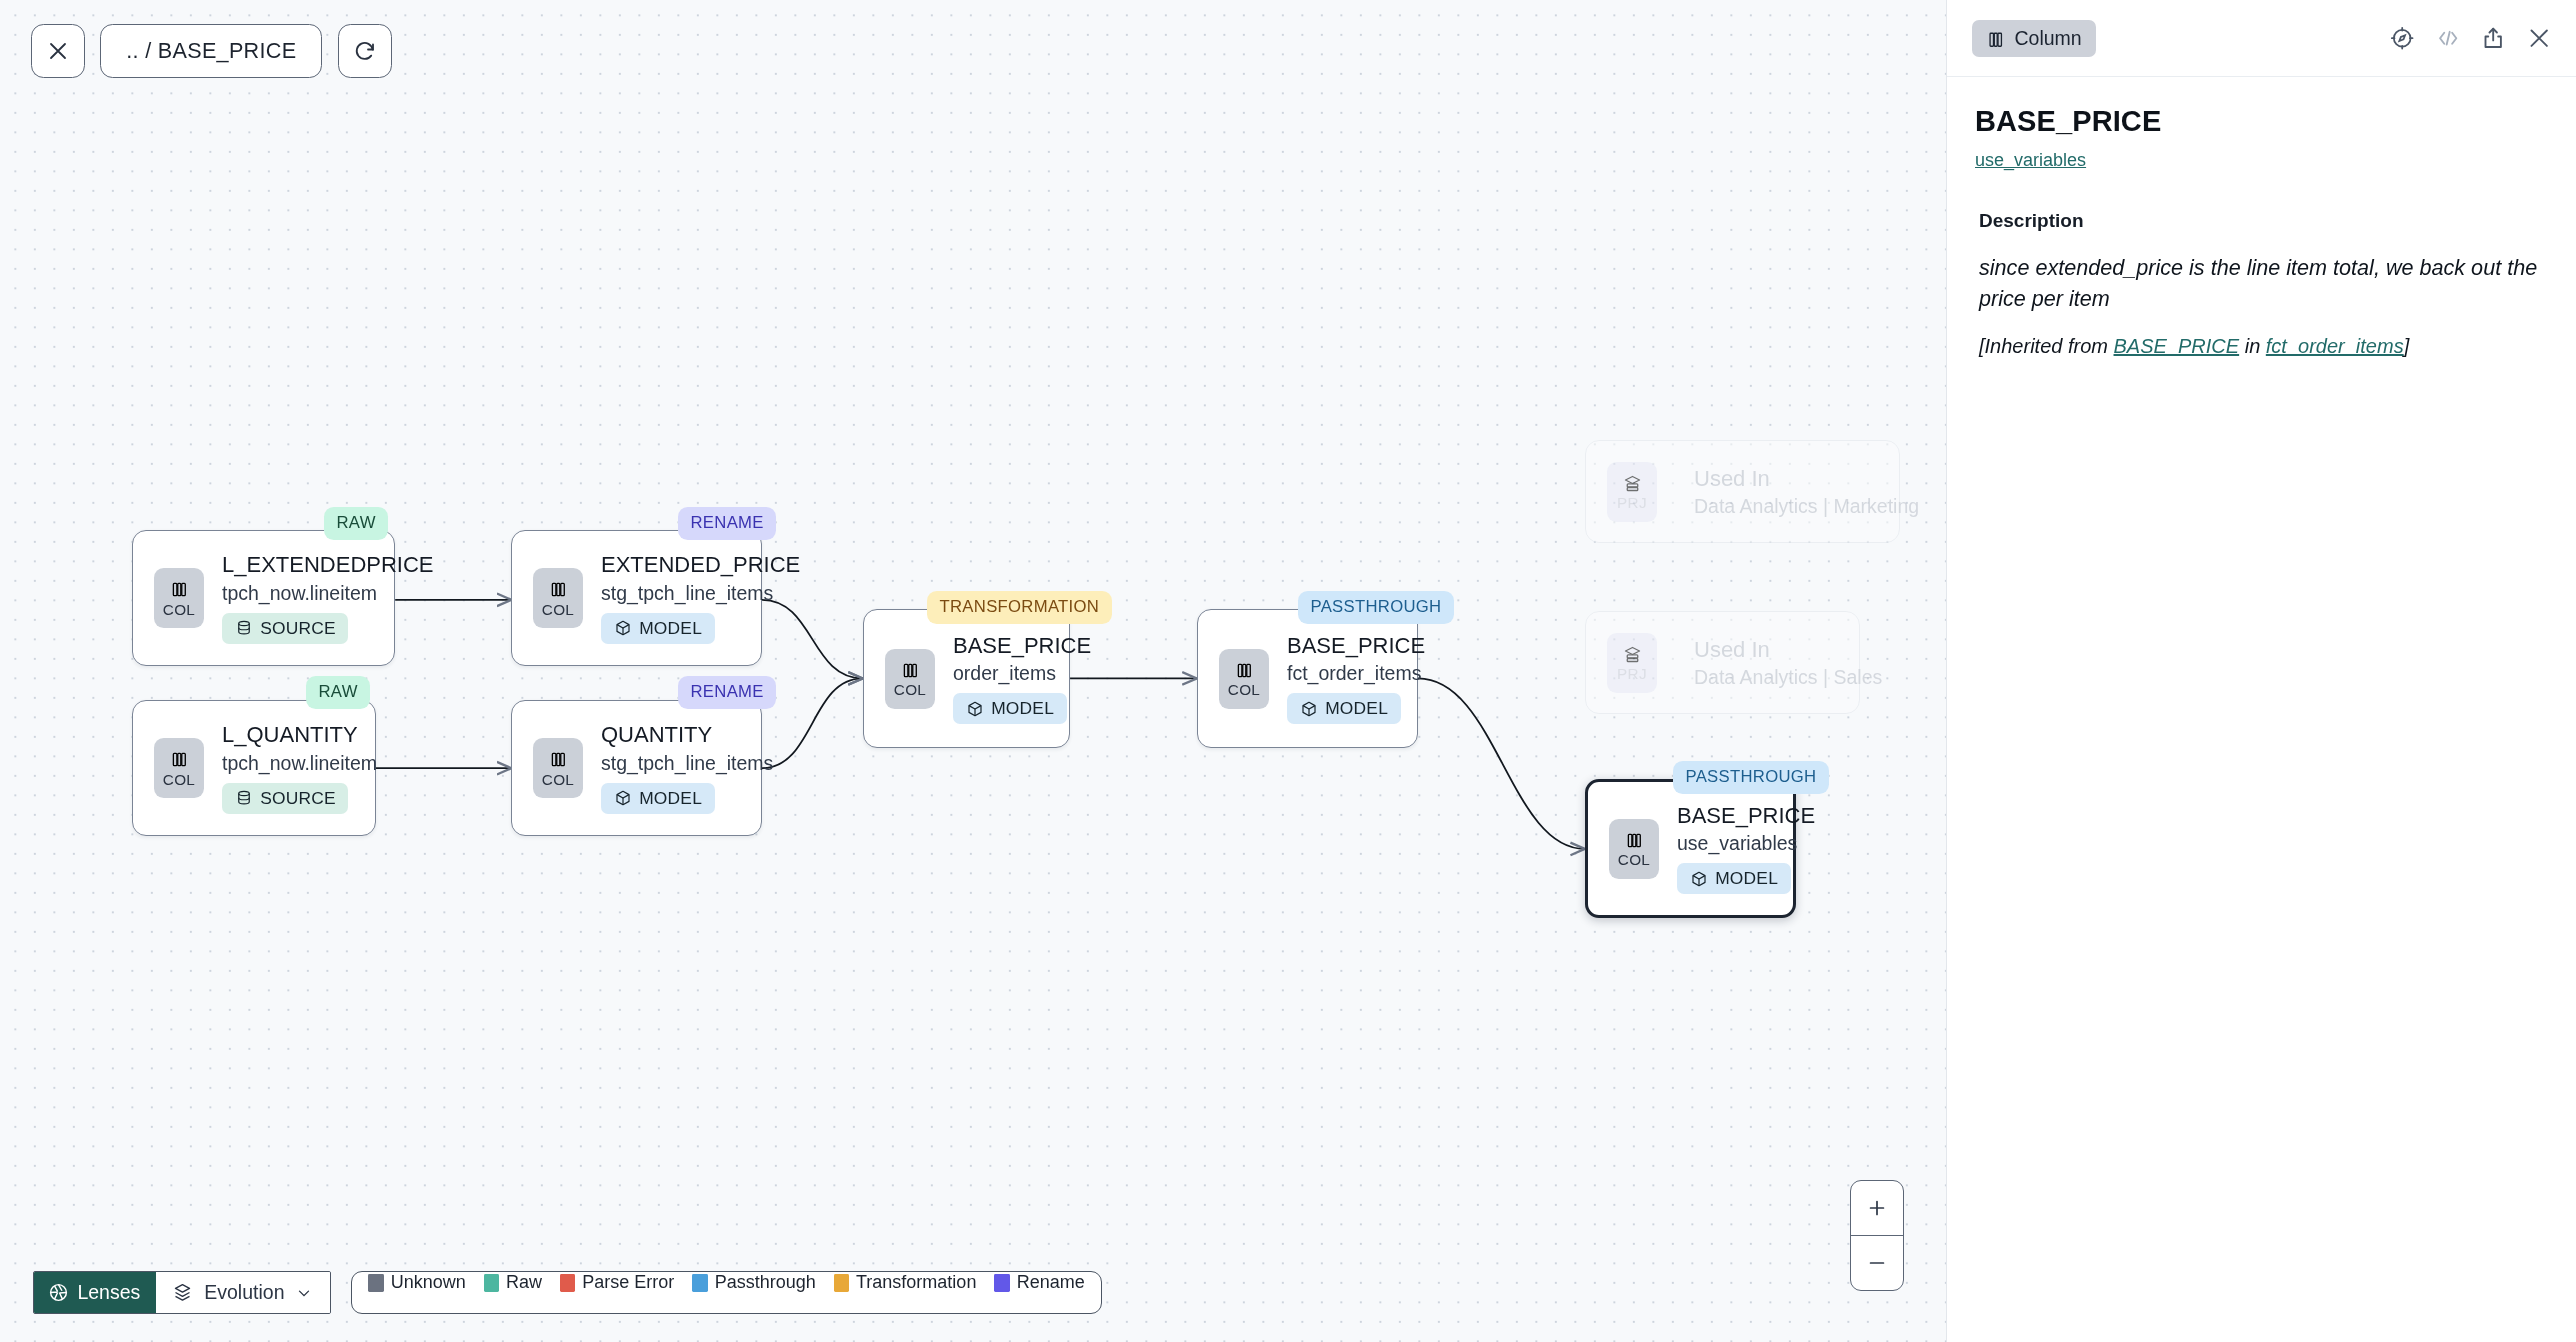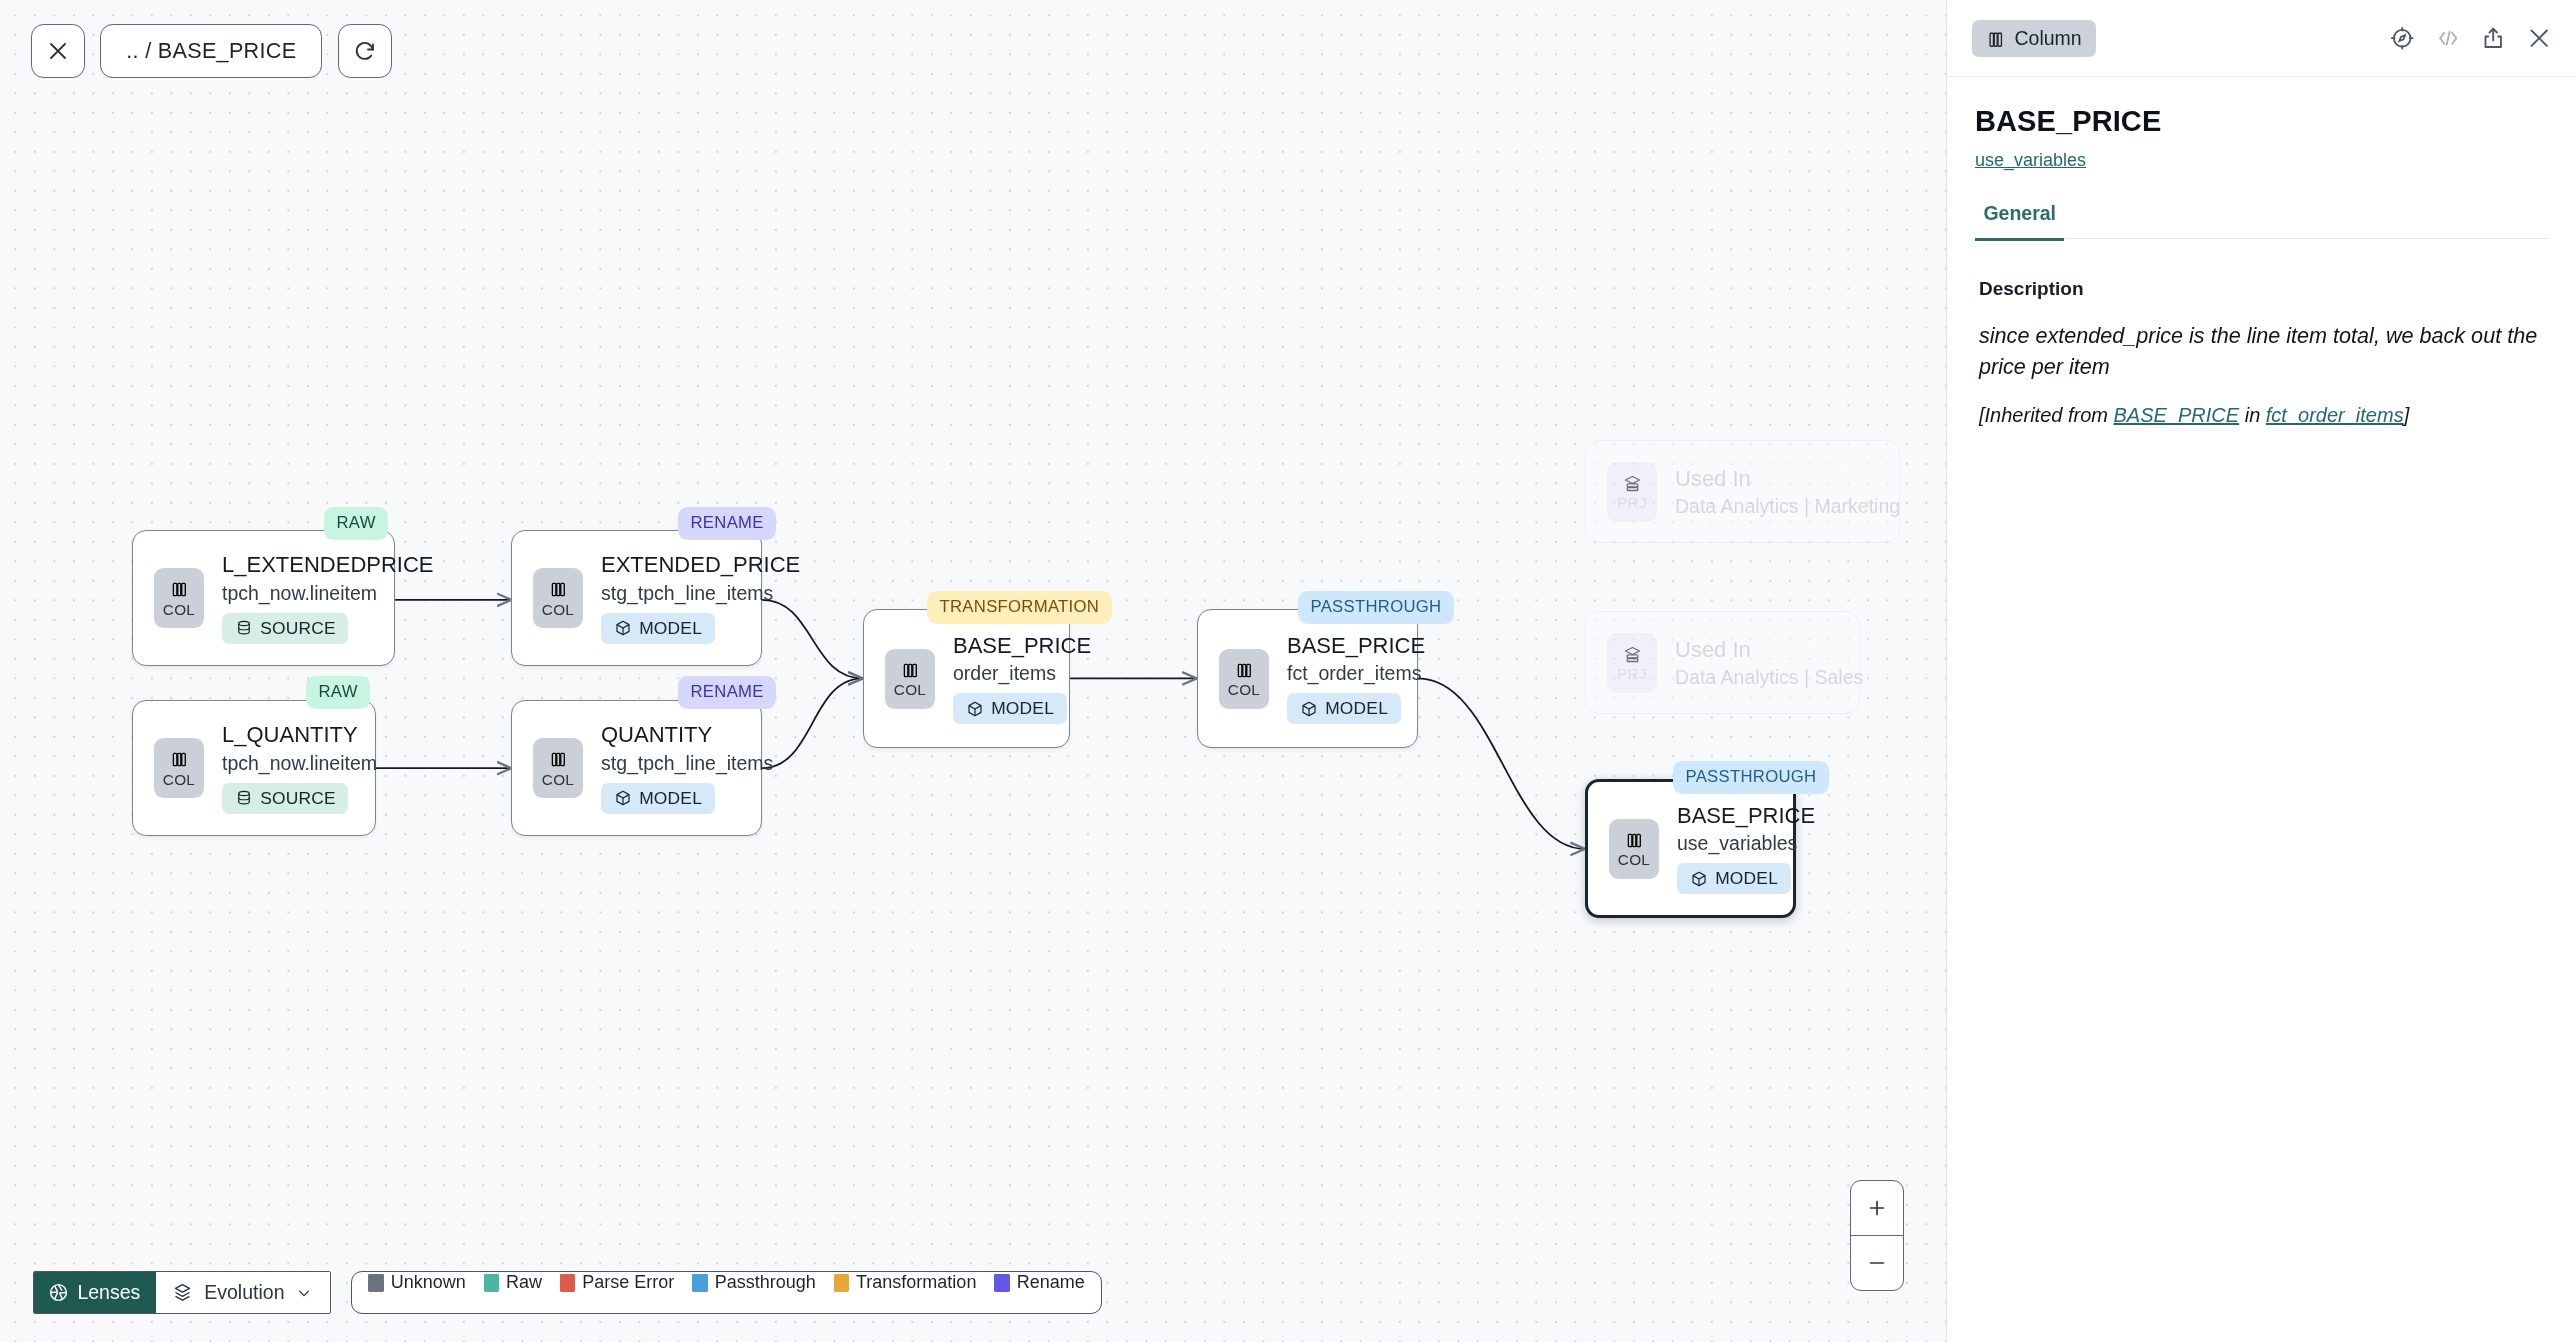--- a/index.html
+++ b/index.html
@@ -74,21 +74,21 @@
     width: 50px; height: 60px; border-radius: 9.7px; background: #cbd0d8;
     display: flex; flex-direction: column; align-items: center; justify-content: center;
     gap: 1.4px; flex: none; margin-left: 21px;
   }
   .node.ghost .node-icon { background: #e9eaf6; }
   .node-icon-label { font-size: 15.3px; color: #2b3341; letter-spacing: 0.3px; line-height: 1; }
   .node.ghost .node-icon-label { color: #c6c9d4; }
   .node-body { margin-left: 18px; display: flex; flex-direction: column; gap: 4.2px; }
   .node-title { font-size: 22px; color: #141a24; line-height: 1.15; white-space: nowrap; }
   .node-sub { font-size: 19.5px; color: #303a49; line-height: 1.15; white-space: nowrap; }
-  .node.ghost .node-title, .node.ghost .node-sub { color: #b9bec8; }
+  .node.ghost .node-title, .node.ghost .node-sub { color: #b9bec8; margin-left: 19px; }
   .node-pill {
     margin-top: 4.2px; align-self: flex-start; display: flex; align-items: center; gap: 7.7px;
     padding: 4.9px 12.5px; border-radius: 7px; font-size: 17.4px; letter-spacing: 0.2px; white-space: nowrap;
   }
   .pill-source { background: #d7eee6; color: #16242c; }
   .pill-model  { background: #d6e9f8; color: #16242c; }
 
   .badge {
     position: absolute; border-radius: 9.7px; padding: 6.3px 12.5px;
     font-size: 16.7px; letter-spacing: 0.3px; z-index: 30; white-space: nowrap;
@@ -467,23 +467,20 @@
           </svg>
         </span>
       </div>
     </div>
 
     <div class="sp-head">
       <div class="sp-title">BASE_PRICE</div>
       <a class="sp-link">use_variables</a>
     </div>
 
-    <div class="sp-tabs">
-      <div class="sp-tab">General</div>
-    </div>
 
     <div class="sp-section">
       <div class="sp-label">Description</div>
       <div class="sp-desc">since extended_price is the line item total, we back out the price per item</div>
       <div class="sp-inherit">
         <span>[Inherited from </span><a>BASE_PRICE</a><span> in </span><a>fct_order_items</a><span>]</span>
       </div>
     </div>
   </div>
 </div>

